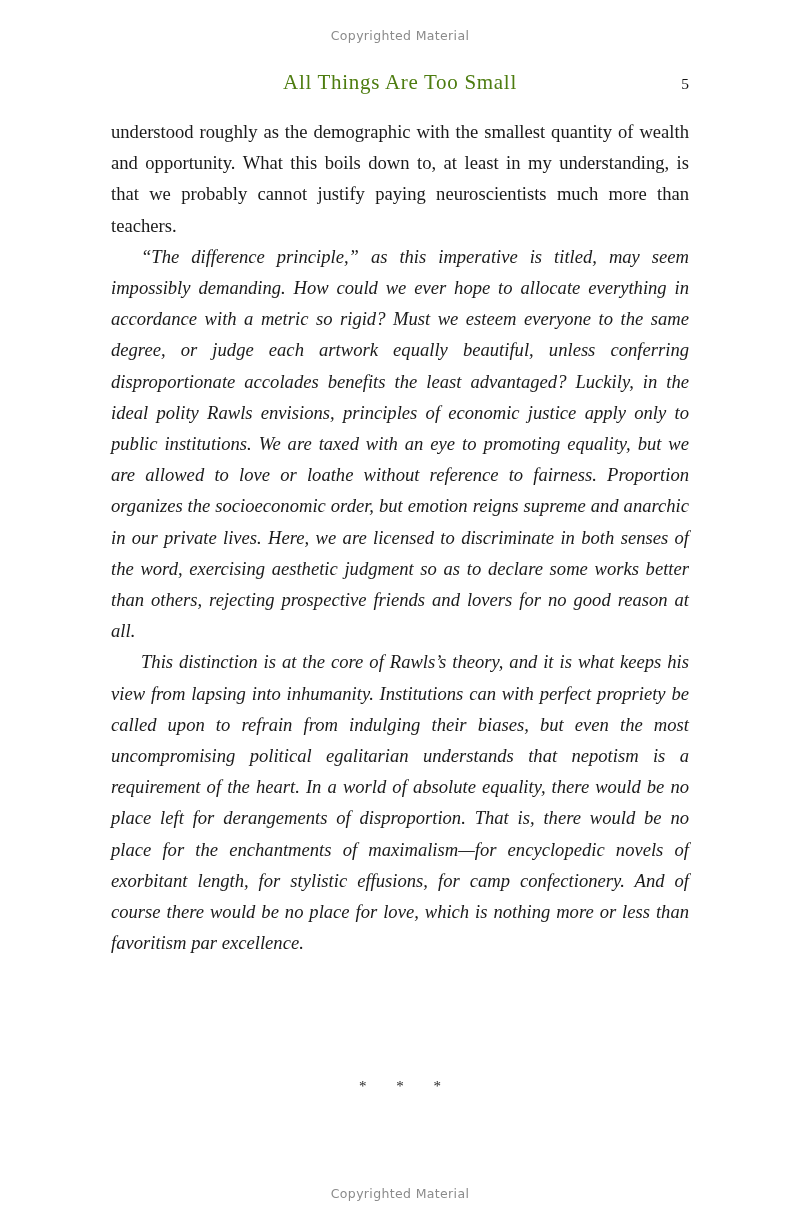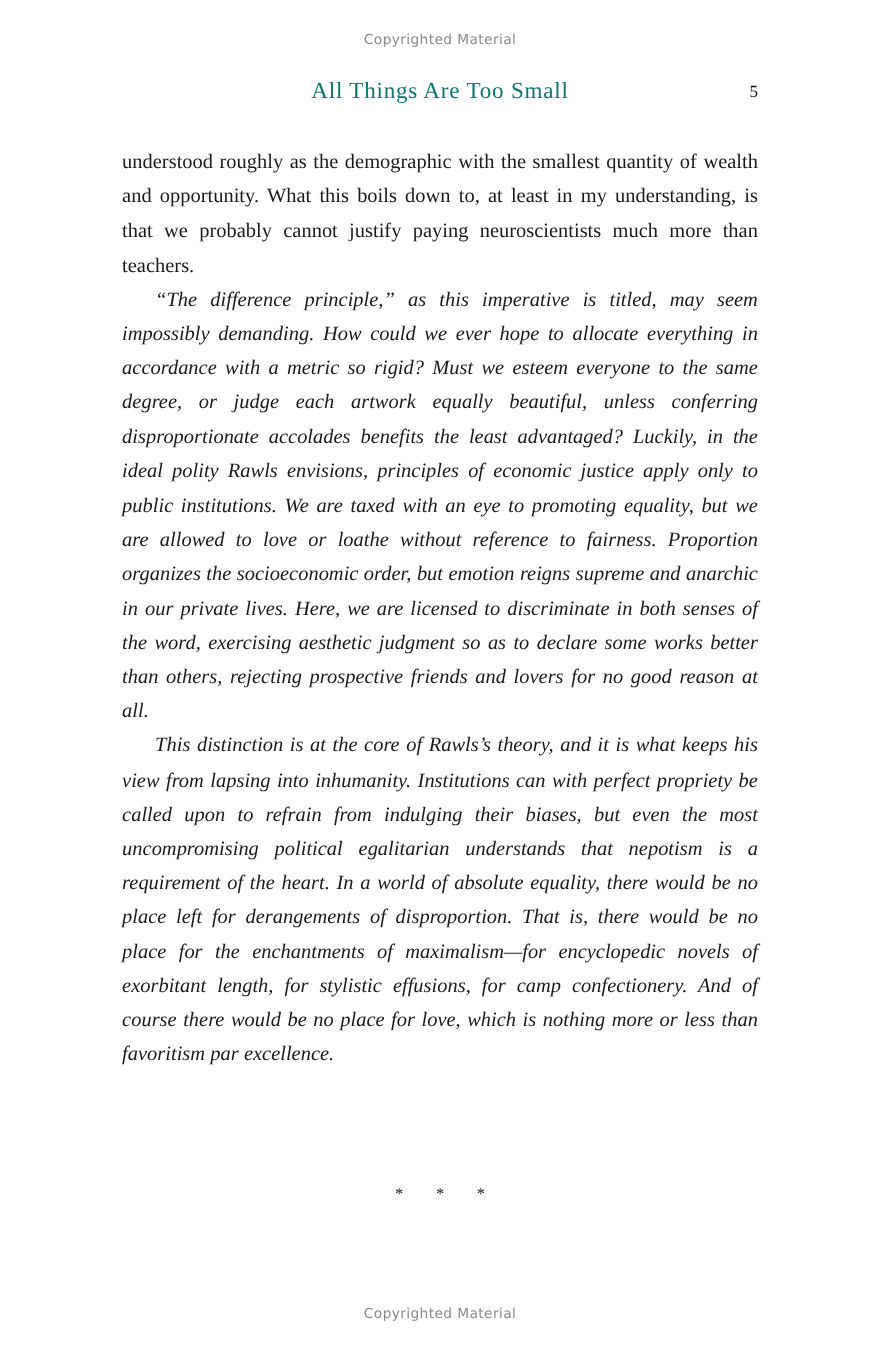--- a/index.html
+++ b/index.html
@@ -45,35 +45,35 @@
     width: 578px;
     height: 30px;
   }
   .running-head-title {
     position: absolute;
     left: 0;
     width: 578px;
     text-align: center;
     font-size: 21px;
     letter-spacing: 0.7px;
-    color: #0f766e;
+    color: #4d7c0f;
     white-space: nowrap;
   }
   .running-head-folio {
     position: absolute;
     right: 0;
     top: 5px;
     font-size: 15.5px;
     color: #141414;
   }
 
   
   .textblock {
     position: absolute;
-    top: 132px;
+    top: 116px;
     left: 111px;
     width: 578px;
   }
 
   .para {
     margin: 0;
     font-size: 18.6px;
     line-height: 31.2px;
     text-align: justify;
     text-justify: inter-word;

